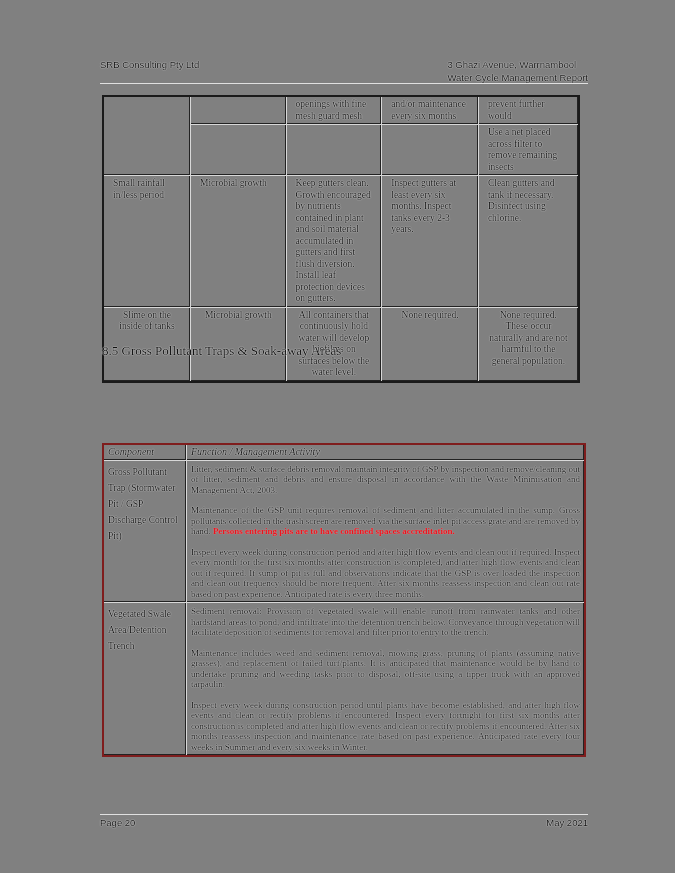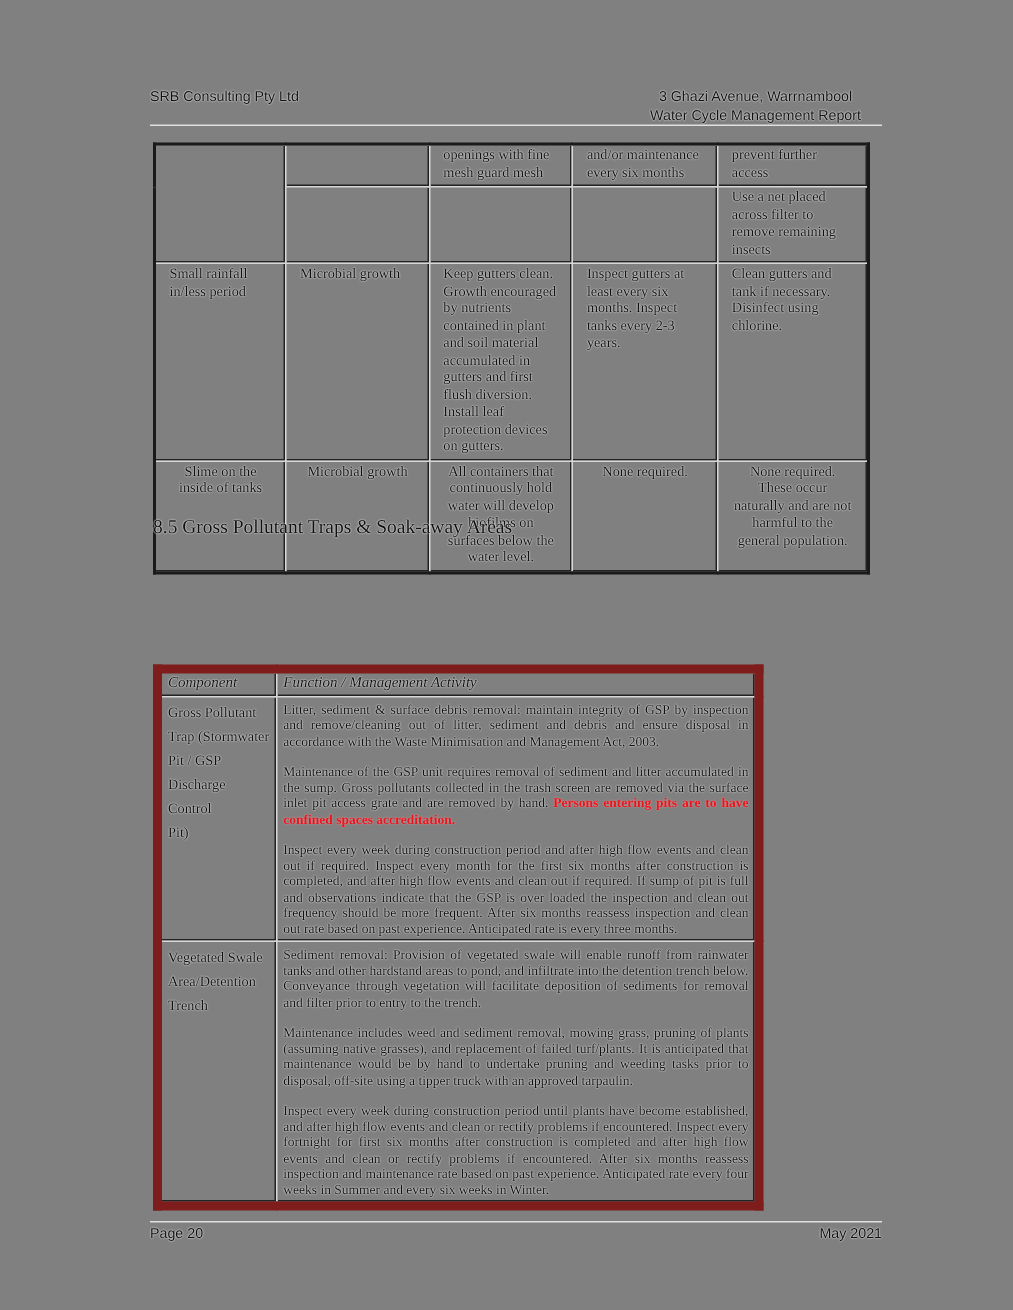--- a/index.html
+++ b/index.html
@@ -10,21 +10,21 @@
     color: #111;
     position: relative;
     overflow: hidden;
   }
   .txt { text-shadow: 0 0 1px #e8e8e8, 0 0 1px #e8e8e8; }
   .hdr {
     position: absolute; left: 100px; top: 58px; width: 488px;
     font-family: "Liberation Sans", sans-serif; font-size: 9.5px; line-height: 13px;
   }
   .hdr .left { position: absolute; left: 0; top: 0; text-align: right; }
-  .hdr .right { position: absolute; right: 14px; top: 0; text-align: center; }
+  .hdr .right { position: absolute; right: 0; top: 0; text-align: left; }
   .hdr-rule { position: absolute; left: 100px; top: 83px; width: 488px; height: 1px; background: #e0e0e0; }
 
   table { border-collapse: collapse; }
   .t1 {
     position: absolute; left: 102px; top: 95px; width: 478px;
     border: 2px solid #1a1a1a;
     font-size: 9.5px; line-height: 11.5px;
   }
   .t1 td {
     border: 1px solid #d8d8d8; vertical-align: top; padding: 2px 9px;
@@ -35,22 +35,22 @@
 
   .section {
     position: absolute; left: 102px; top: 343px; width: 486px;
   }
   .section h3 { margin: 0; font-size: 13px; font-weight: normal; line-height: 16px; }
   .section p {
     margin: 6px 0 0 0; font-size: 11.5px; line-height: 20px; text-align: justify;
   }
 
   .t2 {
-    position: absolute; left: 102px; top: 443px; width: 407px;
-    border: 6px solid #7f1d1d;
+    position: absolute; left: 102px; top: 443px; width: 484px;
+    border: 2px solid #7f1d1d;
     font-size: 9px; line-height: 10.5px;
   }
   .t2 td {
     border: 1px solid #d8d8d8; vertical-align: top; padding: 3px 4px;
     box-shadow: inset -1px -1px 0 #222;
   }
   .t2 col.c1 { width: 82px; } .t2 col.c2 { width: 392px; }
   .t2 th {
     border: 1px solid #d8d8d8; text-align: left; font-weight: normal; font-style: italic;
     padding: 2px 4px; font-size: 10px; box-shadow: inset -1px -1px 0 #222;
@@ -87,21 +87,21 @@
       <col class="c3">
       <col class="c4">
       <col class="c5">
     </colgroup>
   <tbody>
       <tr style="height:22px;">
     <td rowspan="2"></td>
     <td></td>
     <td>openings with fine mesh guard mesh</td>
     <td>and/or maintenance every six months</td>
-    <td>prevent further access</td>
+    <td>prevent further would</td>
   </tr>
   <tr style="height:46px;">
     <td></td>
     <td></td>
     <td></td>
     <td>Use a net placed across filter to remove remaining insects</td>
   </tr>
   <tr style="height:96px;">
     <td>Small rainfall in/less period</td>
     <td>Microbial growth</td>

